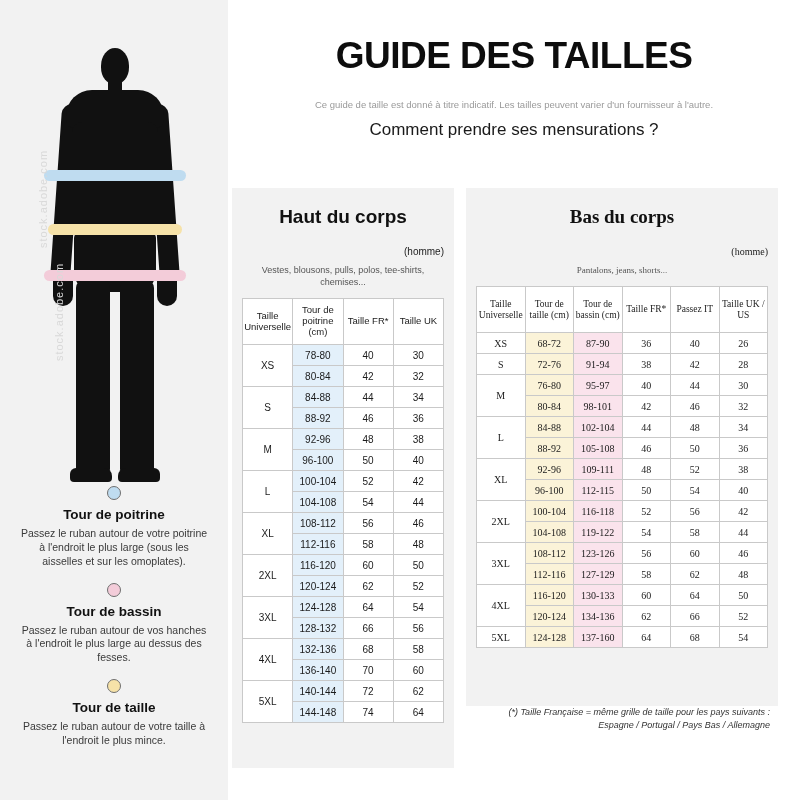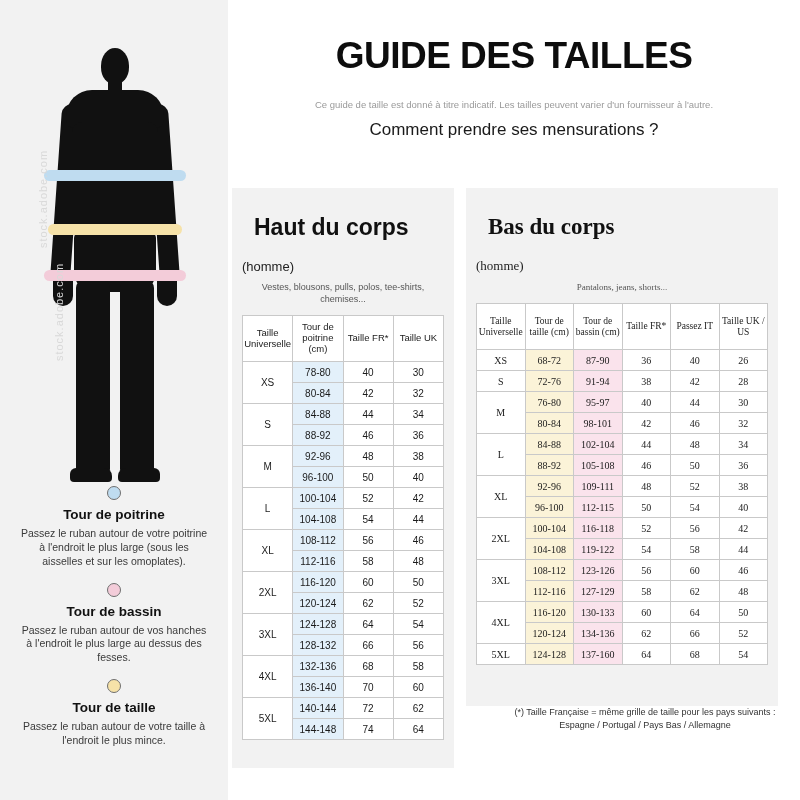--- a/index.html
+++ b/index.html
@@ -145,25 +145,25 @@
   .section {
     position: absolute;
     top: 188px;
     background: #f2f2f2;
     padding: 14px 10px 10px 10px;
   }
   #section-top { left: 232px; width: 222px; height: 580px; }
   #section-bottom { left: 466px; width: 312px; height: 518px; font-family: Liberation Serif, serif; }
 
   .sec-title {
-    font-size: 23px; font-weight: bold; text-align: left; color: #111;
-    margin: 12px;
+    font-size: 19px; font-weight: bold; text-align: center; color: #111;
+    margin: 4px;
   }
   .sec-sub {
-    font-size: 13px; text-align: left; color: #222; margin: 18px 0 0 0;
+    font-size: 10px; text-align: right; color: #222; margin: 18px 0 0 0;
   }
   .sec-desc {
     font-size: 9px; text-align: center; color: #555; margin: 7px 0 0 0;
     line-height: 1.35;
   }
 
   table.size-table {
     border-collapse: collapse;
     width: 100%;
     margin-top: 10px;
@@ -187,27 +187,28 @@
     vertical-align: middle;
     background: #ffffff;
   }
   td.cell-blue { background: #e3f0fa !important; }
   td.cell-yellow { background: #fbf3d8 !important; }
   td.cell-pink { background: #fae3ec !important; }
   td.size-label { font-size: 10px; }
 
   #footnote {
     position: absolute;
-    left: 489px; top: 706px;
+    left: 466px; top: 706px;
     width: 312px;
-    text-align: center;
+    text-align: right;
     font-size: 9px;
     color: #333;
     line-height: 1.4;
     padding: 0 8px;
+    font-style: italic;
   }
 </style>
 </head>
 <body>
 
 <div id="left-panel">
   <div id="silhouette-wrap">
     <div class="sil" id="head"></div>
     <div class="sil" id="neck"></div>
     <div class="sil" id="arm-l"></div>

